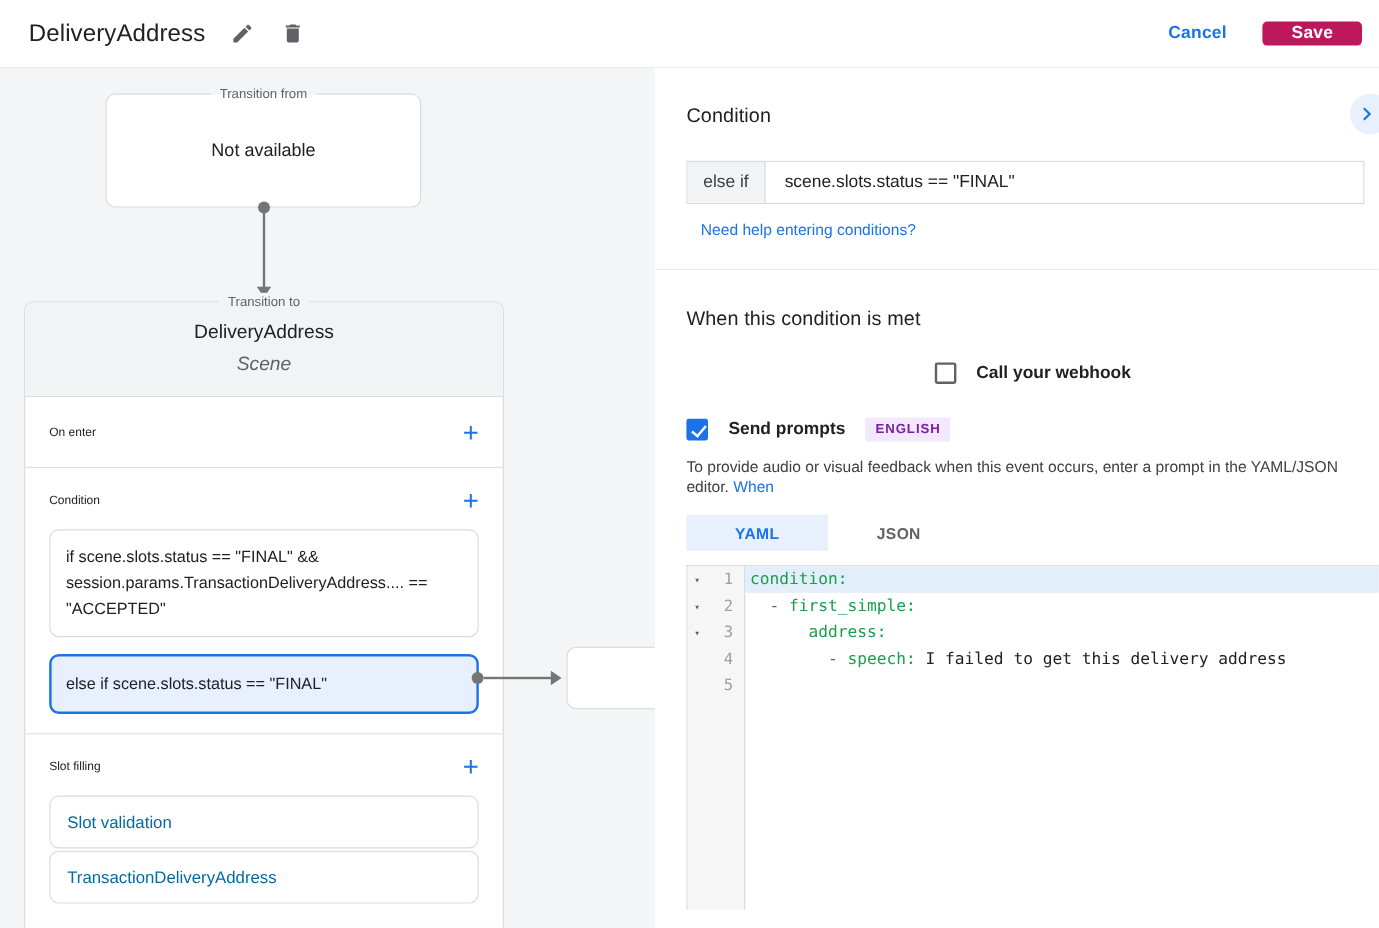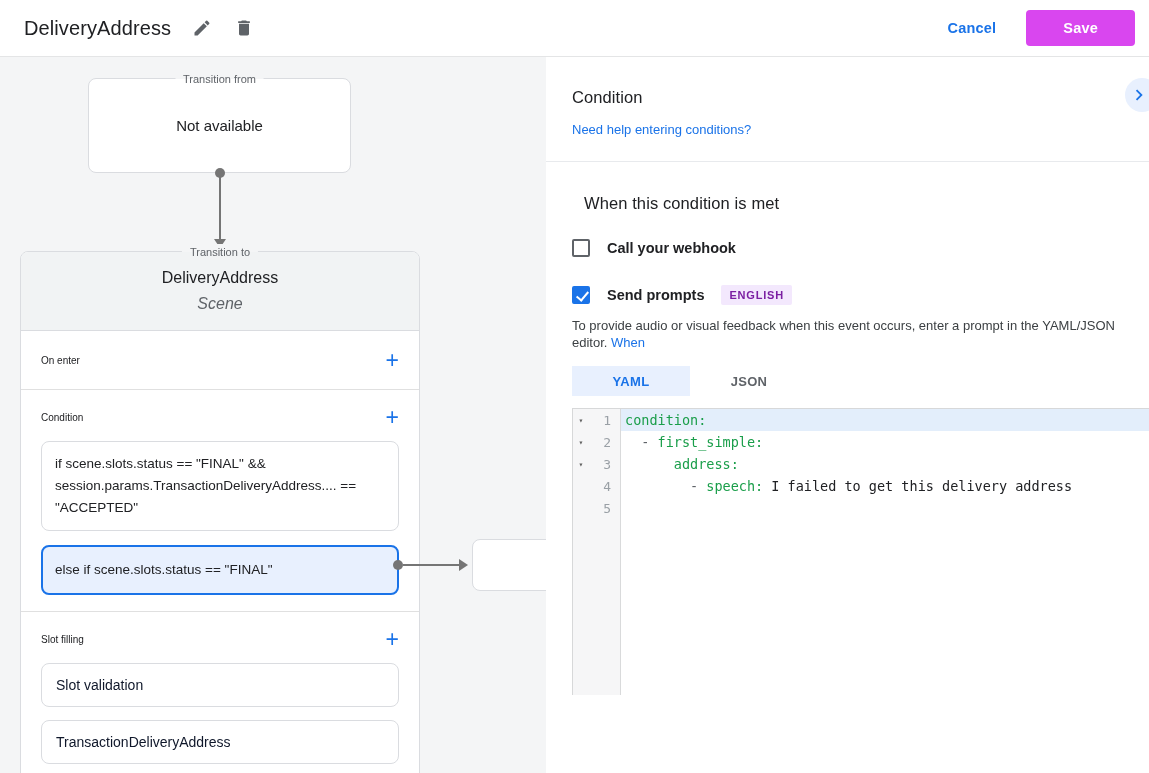--- a/index.html
+++ b/index.html
@@ -9,22 +9,22 @@
   
   .topbar { position:absolute; top:0; left:0; width:1149px; height:57px;
     background:#fff; border-bottom:1px solid #e4e5e6; display:flex;
     align-items:center; justify-content:space-between; padding:0 14px 0 24px; }
   .topbar-left { display:flex; align-items:center; gap:20px; }
   .page-title { font-size:20px; font-weight:400; color:#202124; letter-spacing:.1px; }
   .icon-btn { width:22px; height:22px; display:flex; align-items:center; justify-content:center; cursor:pointer; }
   .topbar-right { display:flex; align-items:center; gap:30px; }
   .btn-text { background:none; border:none; color:#1a73e8; font-size:14.5px; font-weight:700;
     font-family:inherit; cursor:pointer; letter-spacing:.2px;text-align:center; }
-  .btn-filled { background:#d946ef; border:none; color:#fff; font-size:14.5px; font-weight:700;
-    font-family:inherit; height:36px; padding:0 37px; border-radius:4px; cursor:pointer; letter-spacing:.2px; }
+  .btn-filled { background:#be185d; border:none; color:#fff; font-size:14.5px; font-weight:700;
+    font-family:inherit; height:20px; padding:0 24px; border-radius:4px; cursor:pointer; letter-spacing:.2px; }
 
   
   .flow-panel { position:absolute; top:57px; left:0; width:546px; height:716px;
     background:#f4f5f6; overflow:hidden; }
   .box-label { position:absolute; top:-8px; left:50%; transform:translateX(-50%);
     font-size:11px; color:#5f6368; padding:0 8px; line-height:16px; white-space:nowrap; z-index:2; }
   .from-box { position:absolute; left:88px; top:21px; width:263px; height:95px;
     background:#fff; border:1px solid #dadce0; border-radius:8px; }
   .from-box .box-label { background:linear-gradient(180deg,#f4f5f6 0 50%,#ffffff 50% 100%); }
   .from-content { position:absolute; top:0; left:0; right:0; bottom:0;
@@ -47,42 +47,42 @@
   .scene-subtitle { font-size:16px; color:#5f6368; margin-top:8px;font-style:italic; }
   .row-section { height:59px; display:flex; align-items:center; justify-content:space-between;
     padding:0 20px; border-bottom:1px solid #e0e0e0; }
   .section-title { font-size:10px; color:#202124; }
   .plus { color:#1a73e8; font-size:23px; font-weight:400; line-height:20px; cursor:pointer; }
   .card-section { border-bottom:1px solid #e0e0e0; padding-bottom:16px; }
   .section-head { display:flex; align-items:center; justify-content:space-between; padding:17px 20px 14px; }
   .cond-item { margin:0 20px 14px; border:1px solid #dadce0; border-radius:8px;
     padding:11px 13px; font-size:13.5px; line-height:22px; color:#202124; cursor:pointer; }
   .cond-item.active { background:#e8f0fe; border:2px solid #1a73e8; padding:12px 12px; margin-bottom:0; }
-  .slot-item { margin:0 20px 13px; border:1px solid #dadce0; border-radius:8px;
-    padding:13px 14px; font-size:14px; color:#0f172a; cursor:pointer; }
+  .slot-item { margin:0 20px 2px; border:1px solid #dadce0; border-radius:8px;
+    padding:13px 14px; font-size:14px; color:#0369a1; cursor:pointer; }
   .stub-box { position:absolute; left:472px; top:482px; width:100px; height:52px;
     background:#fff; border:1px solid #dadce0; border-radius:8px; }
 
   
   .detail-panel { position:absolute; top:57px; left:546px; width:603px; height:716px;
     background:#fff; padding-left:26px; }
   .detail-title { font-size:16.5px; font-weight:400; color:#202124; margin-top:31px; letter-spacing:.1px; }
   .expand-btn { position:absolute; top:21px; right:-10px; width:34px; height:34px;
     border-radius:50%; background:#e8f0fe; display:flex; align-items:center; justify-content:center;
     cursor:pointer; padding-right:6px; }
   .cond-input { margin-top:27px; width:565px; height:36px; border:1px solid #dadce0; display:flex; }
   .cond-prefix { background:#f1f3f4; border-right:1px solid #dadce0; display:flex; align-items:center;
     padding:0 13px; font-size:14.5px; color:#3c4043; }
   .cond-value { flex:1; display:flex; align-items:center; padding:0 16px; font-size:14.5px; color:#202124; }
   .link { color:#1a73e8; font-size:13px; text-decoration:none; cursor:pointer; }
-  .help-link-row { margin-top:13px; }
+  .help-link-row { margin-top:13px;margin-left:12px; }
   .divider { height:1px; background:#e8eaed; margin:23px 0 0 -26px; }
-  .when-title { font-size:16.5px; font-weight:400; margin-top:32px; letter-spacing:.1px;margin-left:12px; }
+  .when-title { font-size:16.5px; font-weight:400; margin-top:32px; letter-spacing:.1px; }
   .check-row { display:flex; align-items:center; gap:17px; }
-  .check-row.webhook { margin-top:26px; }
+  .check-row.webhook { margin-top:26px;justify-content:center; }
   .check-row.prompts { margin-top:28px; }
   .checkbox { width:18px; height:18px; border:2px solid #5f6368; border-radius:2px; background:#fff;
     cursor:pointer; position:relative; flex:0 0 auto; }
   .checkbox.checked { background:#1a73e8; border-color:#1a73e8; }
   .checkbox.checked::after { content:""; position:absolute; left:5px; top:1px; width:5px; height:10px;
     border:solid #fff; border-width:0 2px 2px 0; transform:rotate(40deg); }
   .check-label { font-size:14.5px; font-weight:700; color:#202124; }
   .lang-badge { margin-left:14px; background:#f3e8fd; color:#7b1fa2; font-size:11px; font-weight:700;
     letter-spacing:.8px; padding:4px 8px; border-radius:2px; }
   .hint { margin-top:12px; font-size:13px; line-height:17px; color:#3c4043; max-width:563px; }
@@ -185,20 +185,24 @@
 <div class="detail-panel">
 
   <div class="expand-btn">
     <svg width="22" height="22" viewBox="0 0 24 24" fill="#1a73e8">
         <path d="M10 6 8.59 7.41 13.17 12l-4.58 4.59L10 18l6-6z"></path>
       </svg>
   </div>
 
   <div class="detail-title">Condition</div>
 
+  <div class="cond-input">
+    <div class="cond-prefix">else if</div>
+    <div class="cond-value">scene.slots.status == "FINAL"</div>
+  </div>
 
   <div class="help-link-row">
     <a class="link">Need help entering conditions?</a>
   </div>
 
   <div class="divider"></div>
 
   <div class="when-title">When this condition is met</div>
 
   <div class="check-row webhook">

